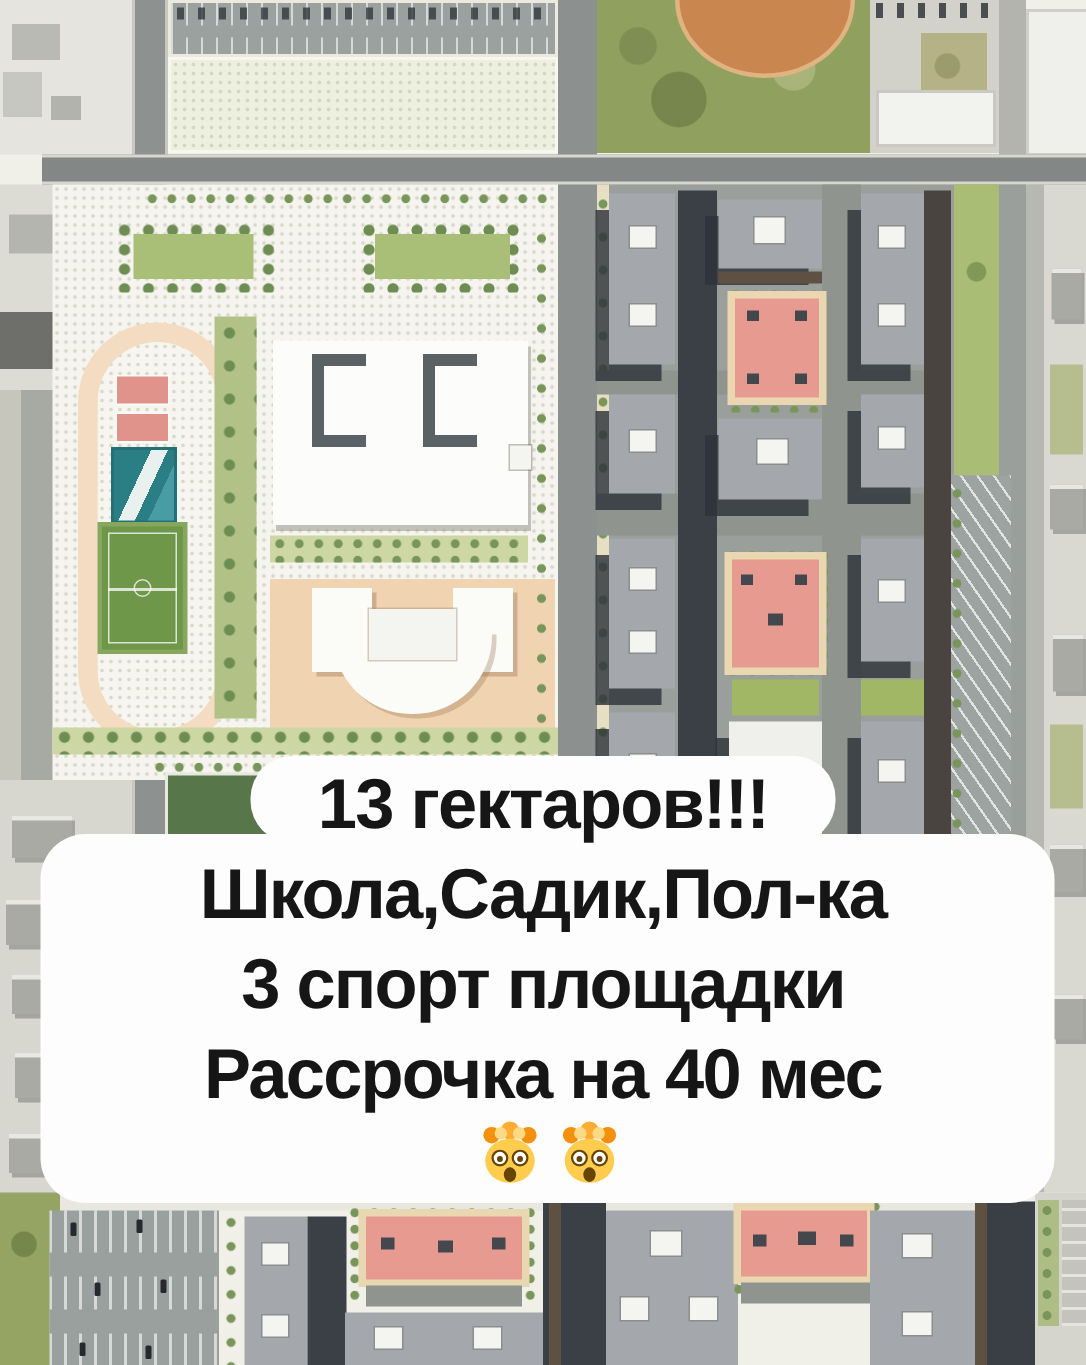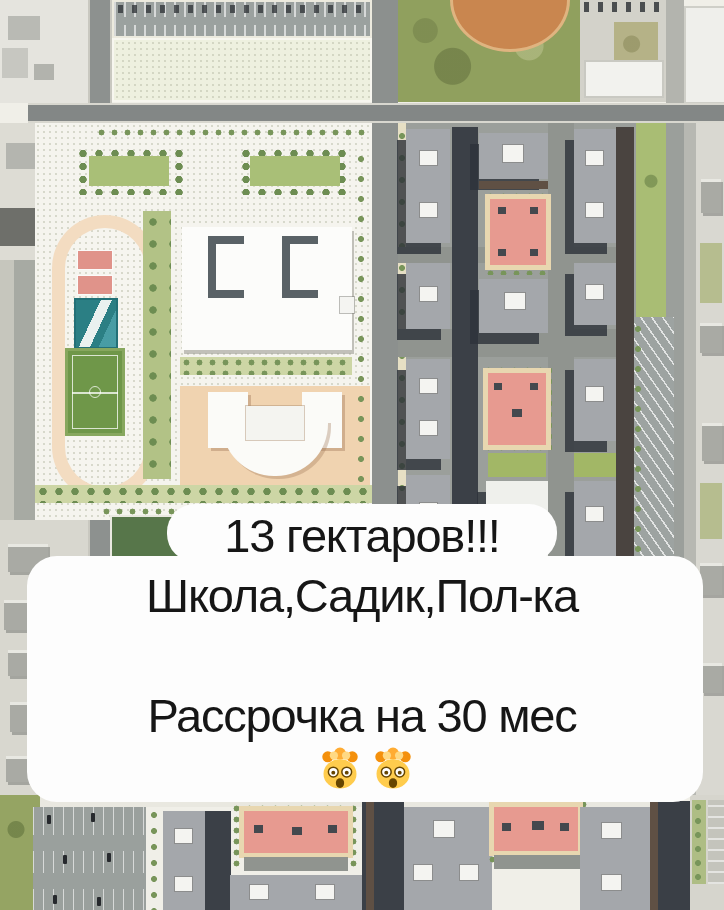--- a/index.html
+++ b/index.html
@@ -20,21 +20,21 @@
   .mark{position:absolute;background:#44484e}
   .car{position:absolute;width:4px;height:9px;background:#26292d;border-radius:1px}
   .cars-row{position:absolute;background-image:repeating-linear-gradient(90deg,#33373b 0 5px,rgba(0,0,0,0) 5px 14px)}
   .pstripes{background-image:repeating-linear-gradient(90deg,rgba(255,255,255,.6) 0 1.5px,rgba(0,0,0,0) 1.5px 10px)}
   .dstripes{background-image:repeating-linear-gradient(55deg,rgba(255,255,255,.7) 0 1.5px,rgba(0,0,0,0) 1.5px 9px)}
   .hstripes{background-image:repeating-linear-gradient(0deg,rgba(255,255,255,.55) 0 2px,rgba(0,0,0,0) 2px 11px)}
   .darkband{position:absolute;background:#3b4047}
   .brown{position:absolute;background:#5f5044}
   .lawn{position:absolute;background:#a9bd74}
   .bubble{position:absolute;background:#fdfdfd;z-index:5}
-  .overlay-line{position:absolute;left:0;width:724px;text-align:center;font-weight:normal;
+  .overlay-line{position:absolute;left:0;width:724px;text-align:center;font-weight:bold;
                 font-size:47px;line-height:56px;letter-spacing:-1.2px;color:#161616;z-index:6}
   .flexline{display:flex;justify-content:center;align-items:center}
   .emoji{width:44px;height:44px;margin-left:9px;transform:translateY(3px)}
   .fieldline{position:absolute;border:1.5px solid rgba(255,255,255,.75)}
 </style>
 </head>
 <body>
 
 <div class="screen">
 
@@ -258,21 +258,22 @@
       <div class="trees" style="left:2px;top:5px;width:14px;height:84px;background-color:#aebd84;background-size:12px 14px"></div>
       <div class="a hstripes" style="left:18px;top:5px;width:16px;height:84px;background-color:#c4c4bc"></div>
     </div>
   </div>
 
   <div class="bubble" style="left:167px;top:504px;width:390px;height:58px;border-radius:28px"></div>
   <div class="bubble" style="left:27px;top:556px;width:676px;height:246px;border-radius:30px"></div>
 
   <div class="overlay-line" style="top:508px">13 гектаров!!!</div>
   <div class="overlay-line" style="top:568px">Школа,Садик,Пол-ка</div>
-  <div class="overlay-line" style="top:688px">Рассрочка на 30 мес</div>
+  <div class="overlay-line" style="top:628px">3 спорт площадки</div>
+  <div class="overlay-line" style="top:688px">Рассрочка на 40 мес</div>
   <div class="overlay-line flexline" style="top:744px">
     <svg class="emoji" viewBox="0 0 36 36" aria-hidden="true">
       <circle cx="8" cy="8" r="4.5" fill="#F4900C"></circle>
         <circle cx="28" cy="8" r="4.5" fill="#F4900C"></circle>
       <circle cx="18" cy="5.5" r="5" fill="#FFAC33"></circle>
         <circle cx="13" cy="7" r="3.4" fill="#FFD983"></circle>
       <circle cx="23" cy="7" r="3.4" fill="#FFD983"></circle>
       <ellipse cx="18" cy="22" rx="13.5" ry="12" fill="#FFCC4D"></ellipse>
       <circle cx="12.5" cy="20.5" r="4" fill="#FFFFFF" stroke="#664500" stroke-width="1.2"></circle>
       <circle cx="23.5" cy="20.5" r="4" fill="#FFFFFF" stroke="#664500" stroke-width="1.2"></circle>

